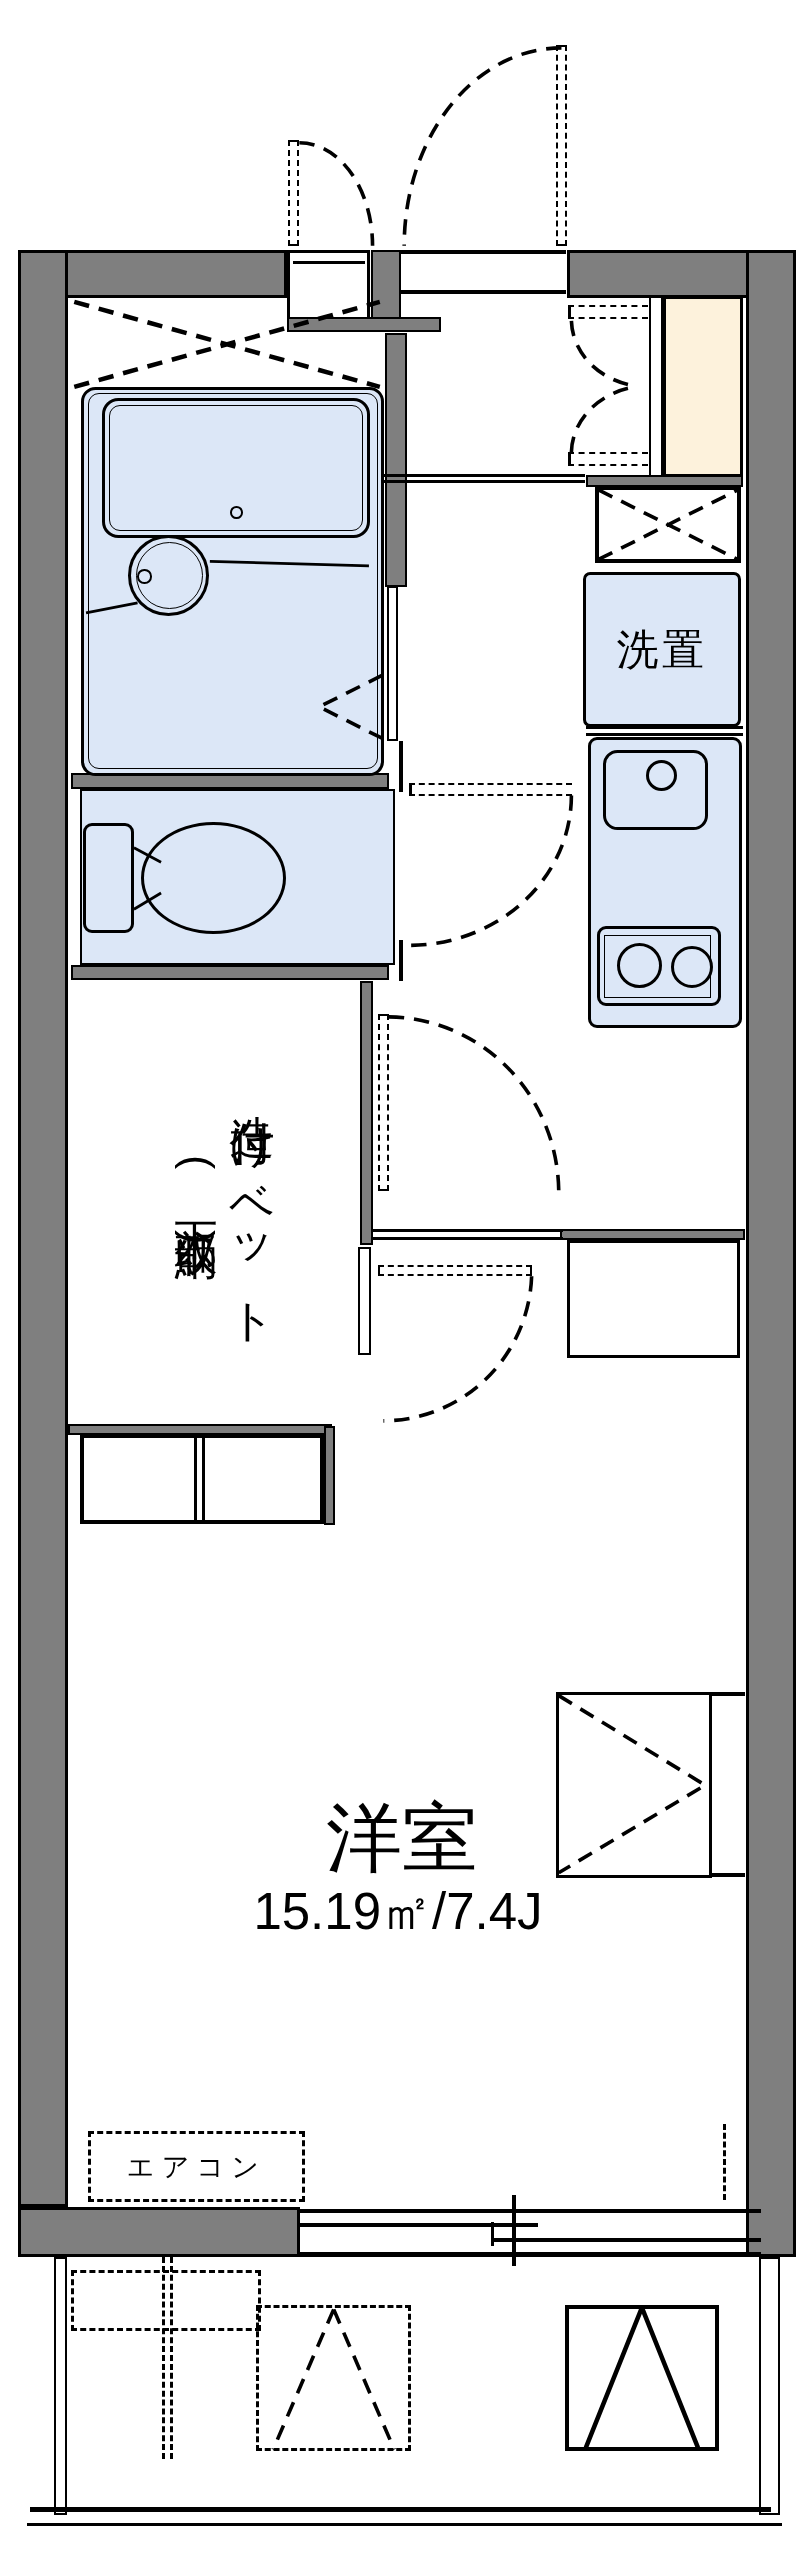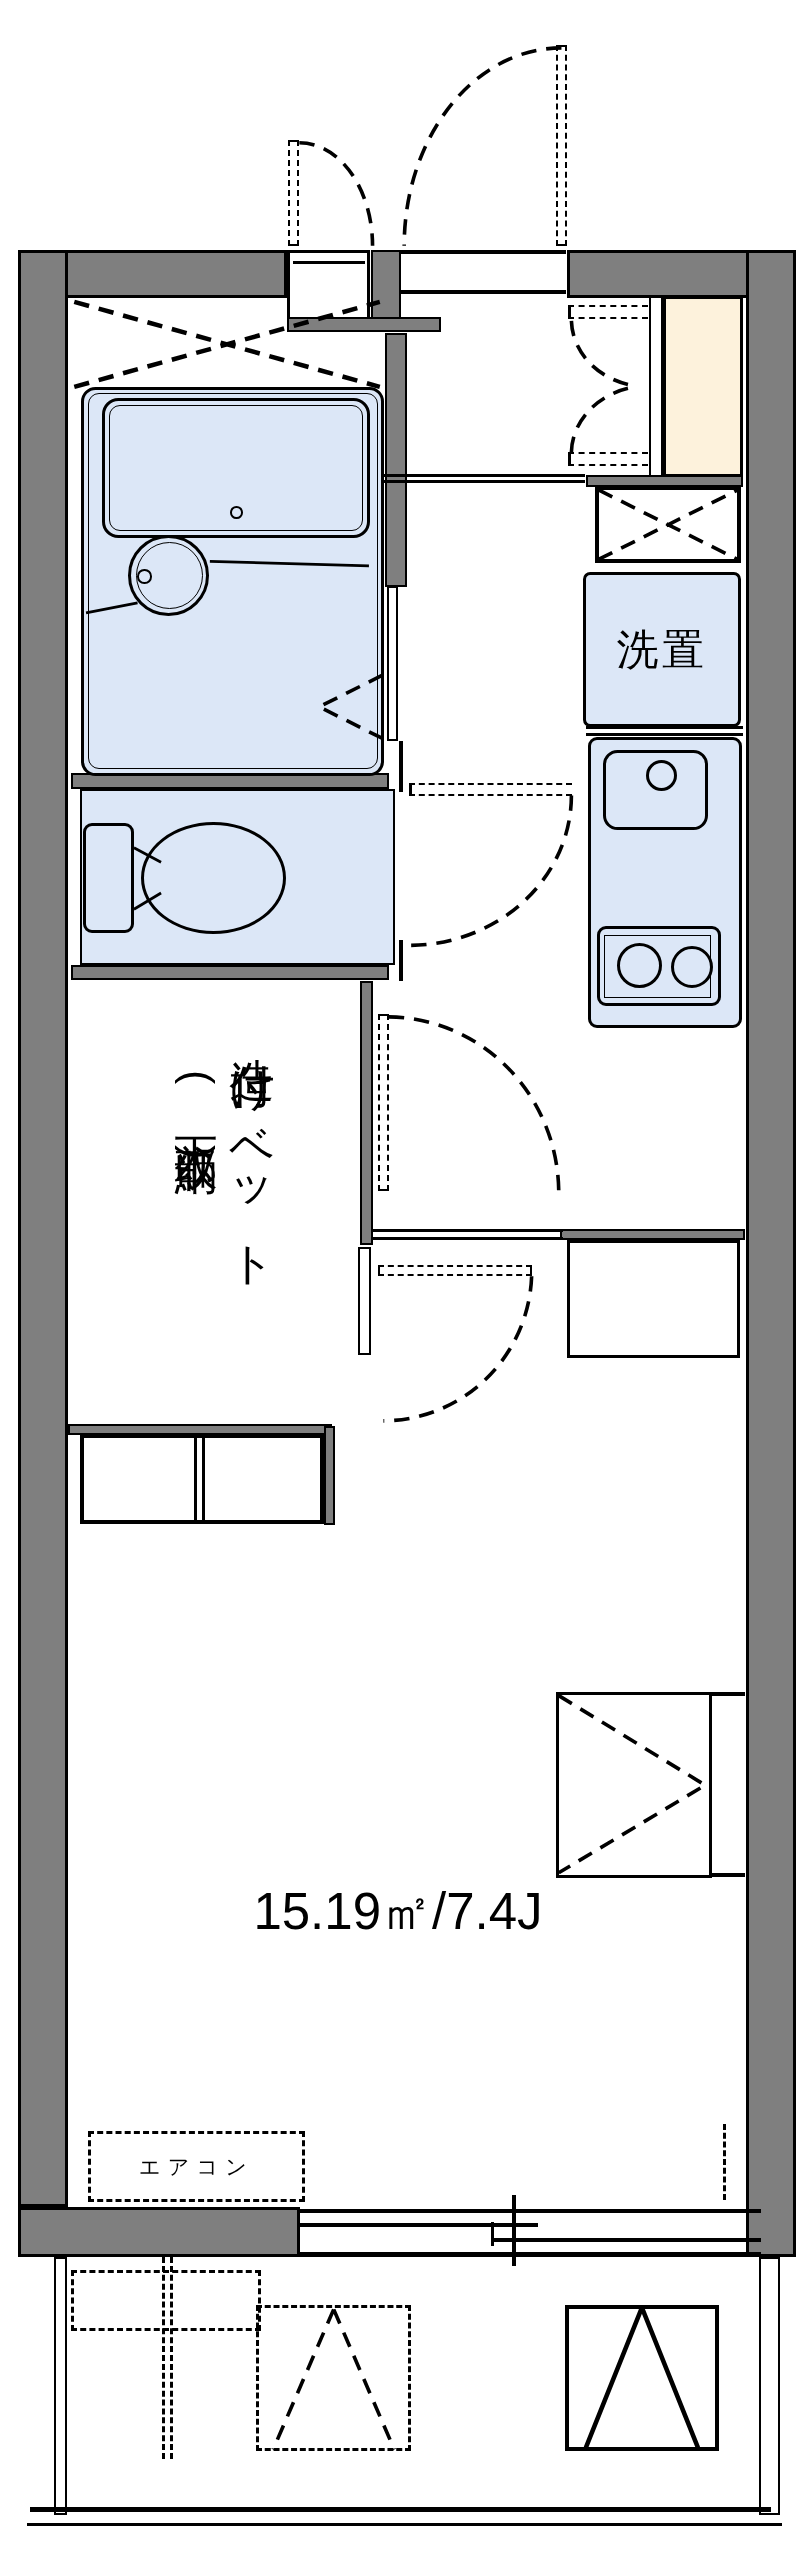--- a/index.html
+++ b/index.html
@@ -21,21 +21,21 @@
   .leaf{position:absolute;box-sizing:border-box;border:2.7px dashed var(--line);}
   .dbar{position:absolute;box-sizing:border-box;border-top:2.7px dashed var(--line);
         border-bottom:2.7px dashed var(--line);border-left:3.6px solid var(--line);}
   .dvline{position:absolute;box-sizing:border-box;border-left:3.6px dashed var(--line);
           border-right:3.6px dashed var(--line);}
   .dvline1{position:absolute;box-sizing:border-box;border-left:3.6px dashed var(--line);}
   svg.overlay{position:absolute;left:0;top:0;pointer-events:none;}
   svg.overlay path{fill:none;stroke:var(--line);}
   .sw4{stroke-width:4px;} .sw3{stroke-width:3px;} .sw5{stroke-width:5px;}
   .dash{stroke-dasharray:17 11;}
-  .label{position:absolute;color:var(--line);white-space:nowrap;}
+  .label{position:absolute;color:var(--line);white-space:nowrap;text-align:center;}
   .center{display:flex;align-items:center;justify-content:center;}
   .vtext{writing-mode:vertical-rl;text-orientation:upright;}
   .paren{display:inline-block;transform:rotate(90deg);}
 </style>
 </head>
 <body>
 
 <div id="plan">
 
   <div class="wall" style="left:18px;top:250px;width:269px;height:48px;"></div>
@@ -111,28 +111,29 @@
     <span class="paren">(</span><span>下部収納</span><span class="paren">)</span>
   </div>
   <div class="leaf" style="left:378px;top:1014px;width:11px;height:177px;"></div>
   <div class="leaf" style="left:378px;top:1265px;width:154px;height:11px;"></div>
   <div class="box" style="left:567px;top:1240px;width:173px;height:118px;background:var(--bg);"></div>
 
   <div class="box5" style="left:80px;top:1434px;width:244px;height:90px;background:var(--bg);"></div>
   <div class="line" style="left:194px;top:1437px;width:2.7px;height:85px;"></div>
   <div class="line" style="left:202px;top:1437px;width:2.7px;height:85px;"></div>
 
+  <div class="label" style="left:298px;top:1788px;width:208px;text-align:center;font-size:76px;"><span>洋室</span></div>
   <div class="label" style="left:181px;top:1878px;width:434px;text-align:center;font-size:51px;"><span>15.19㎡/7.4J</span></div>
 
   <div class="box" style="left:556px;top:1692px;width:156px;height:186px;background:var(--bg);"></div>
   <div class="line" style="left:712px;top:1692px;width:33px;height:3.6px;"></div>
   <div class="line" style="left:712px;top:1873px;width:33px;height:3.6px;"></div>
 
   <div class="dashedbox" style="left:88px;top:2131px;width:217px;height:71px;"></div>
-  <div class="label center" style="left:88px;top:2131px;width:217px;height:71px;font-size:21px;letter-spacing:7.2px;">
+  <div class="label center" style="left:88px;top:2131px;width:217px;height:71px;font-size:27px;letter-spacing:7.2px;">
       <span>エアコン</span>
     </div>
   <div class="dvline1" style="left:723px;top:2124px;width:3.6px;height:76px;"></div>
 
   <div class="line" style="left:300px;top:2209px;width:461px;height:3.6px;"></div>
   <div class="line" style="left:300px;top:2223px;width:238px;height:3.6px;"></div>
   <div class="line" style="left:493px;top:2238px;width:268px;height:3.6px;"></div>
   <div class="line" style="left:300px;top:2252px;width:461px;height:4.5px;"></div>
   <div class="line" style="left:512px;top:2195px;width:3.6px;height:71px;"></div>
   <div class="line" style="left:491px;top:2222px;width:2.7px;height:23.5px;"></div>

